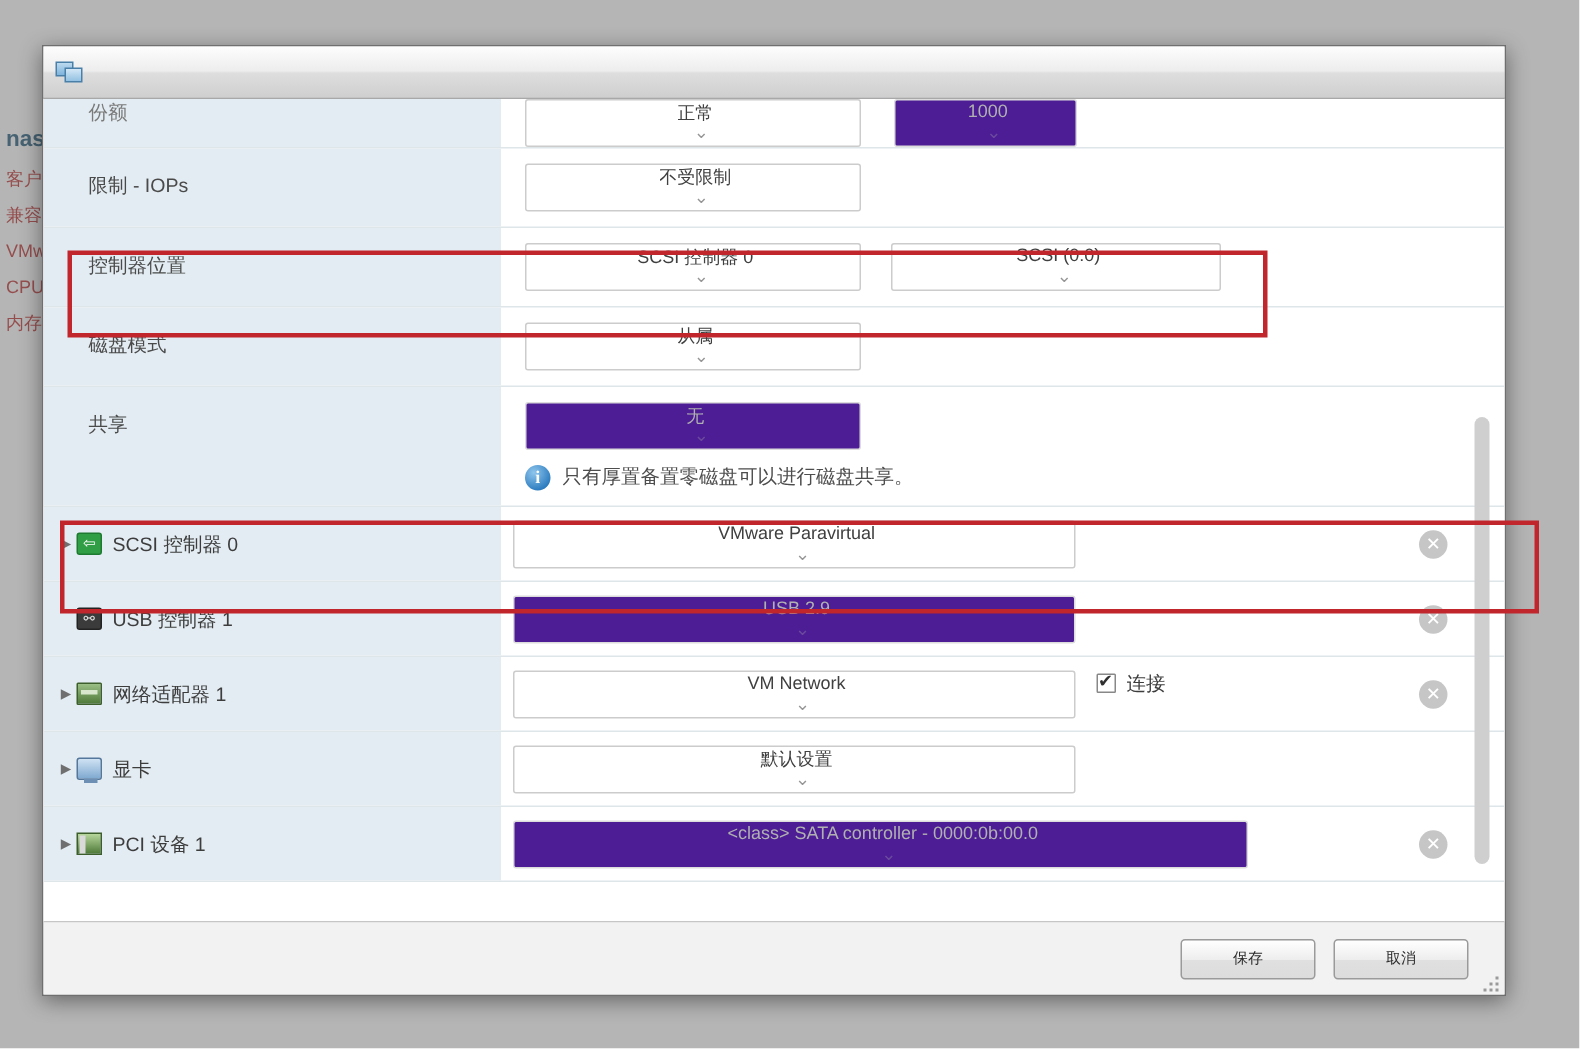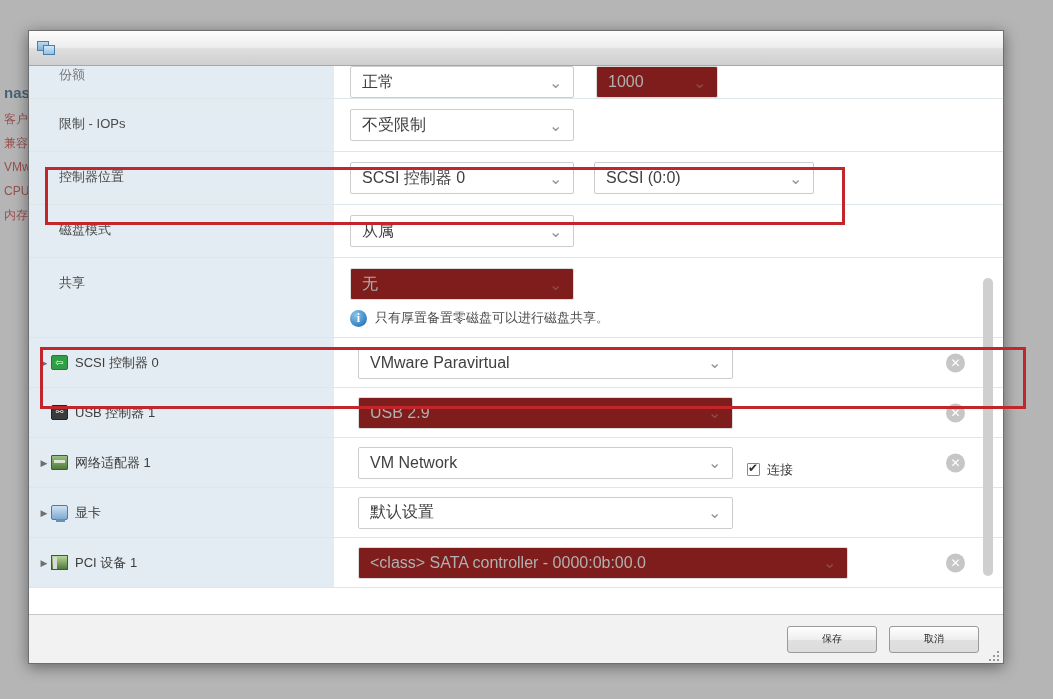--- a/index.html
+++ b/index.html
@@ -62,25 +62,25 @@
   
   .row-partial { min-height: 0; height: 33px; overflow: hidden; }
   .row-partial .label { padding-top: 0; }
   .row-partial .fields { padding-top: 0; }
   .clip-text { font-size: 13px; color: #7a7a7a; font-family: Liberation Serif, serif; }
 
   
   .sel {
     height: 32px; border: 1px solid #cccccc; background: #ffffff; border-radius: 2px;
     display: flex; align-items: center; padding: 0 8px 0 11px; color: #404040;
-    font-size: 16px; position: relative; white-space: nowrap;
+    font-size: 12px; position: relative; white-space: nowrap; flex-direction: column;
   }
   .sel .cap { flex: 1 1 auto; overflow: hidden; text-overflow: ellipsis; }
   .sel .chev { flex: 0 0 16px; margin-left: 8px; opacity: .55; }
-  .sel.disabled { background: #7f1d1d; border-color: #dcdcdc; color: #b0b0b0; }
+  .sel.disabled { background: #4c1d95; border-color: #dcdcdc; color: #b0b0b0; }
   .sel.disabled .chev { opacity: .3; }
   .w-main { width: 224px; }
   .w-wide { width: 375px; }
   .w-node { width: 220px; margin-left: 20px; }
   .w-num  { width: 122px; margin-left: 22px; }
   .w-pci  { width: 490px; }
 
   .info-line { display: flex; align-items: center; gap: 8px; margin-top: 9px;
                width: 100%; color: #4d4d4d; font-size: 13px; }
   .info-ico { width: 17px; height: 17px; border-radius: 50%; flex: 0 0 17px;
@@ -90,21 +90,21 @@
 
   
   .drow { display: flex; align-items: center; border-bottom: 1px solid #dfe6ea;
           height: 50px; position: relative; background: #ffffff; }
   .drow .dlabel { width: 305px; flex: 0 0 305px; background: #e3ecf2; height: 100%;
                   display: flex; align-items: center; padding-left: 8px; }
   .caret { width: 14px; flex: 0 0 14px; font-size: 9px; color: #6f6f6f; text-align: center; }
   .caret.empty { visibility: hidden; }
   .dev-ico { width: 17px; height: 15px; flex: 0 0 17px; margin-right: 7px; position: relative; }
   .dev-name { font-size: 13px; color: #3d3d3d; white-space: nowrap; }
-  .drow .dfields { flex: 1 1 auto; display: flex; align-items: flex-end; padding-left: 24px; }
+  .drow .dfields { flex: 1 1 auto; display: flex; align-items: flex-start; padding-left: 8px; }
 
   .chk-wrap { display: flex; align-items: center; gap: 7px; margin-left: 14px; white-space: nowrap; }
   .chk { width: 13px; height: 13px; border: 1px solid #888; background: #fff;
          position: relative; border-radius: 1px; }
   .chk.on::after { content: "✔"; position: absolute; left: 0px; top: -3px;
                    font-size: 12px; color: #2f2f2f; }
   .chk-lbl { font-size: 13px; color: #3d3d3d; }
 
   .remove-btn { position: absolute; right: 38px; top: 50%; transform: translateY(-50%);
                 width: 19px; height: 19px; border-radius: 50%; background: #c6c6c6;

